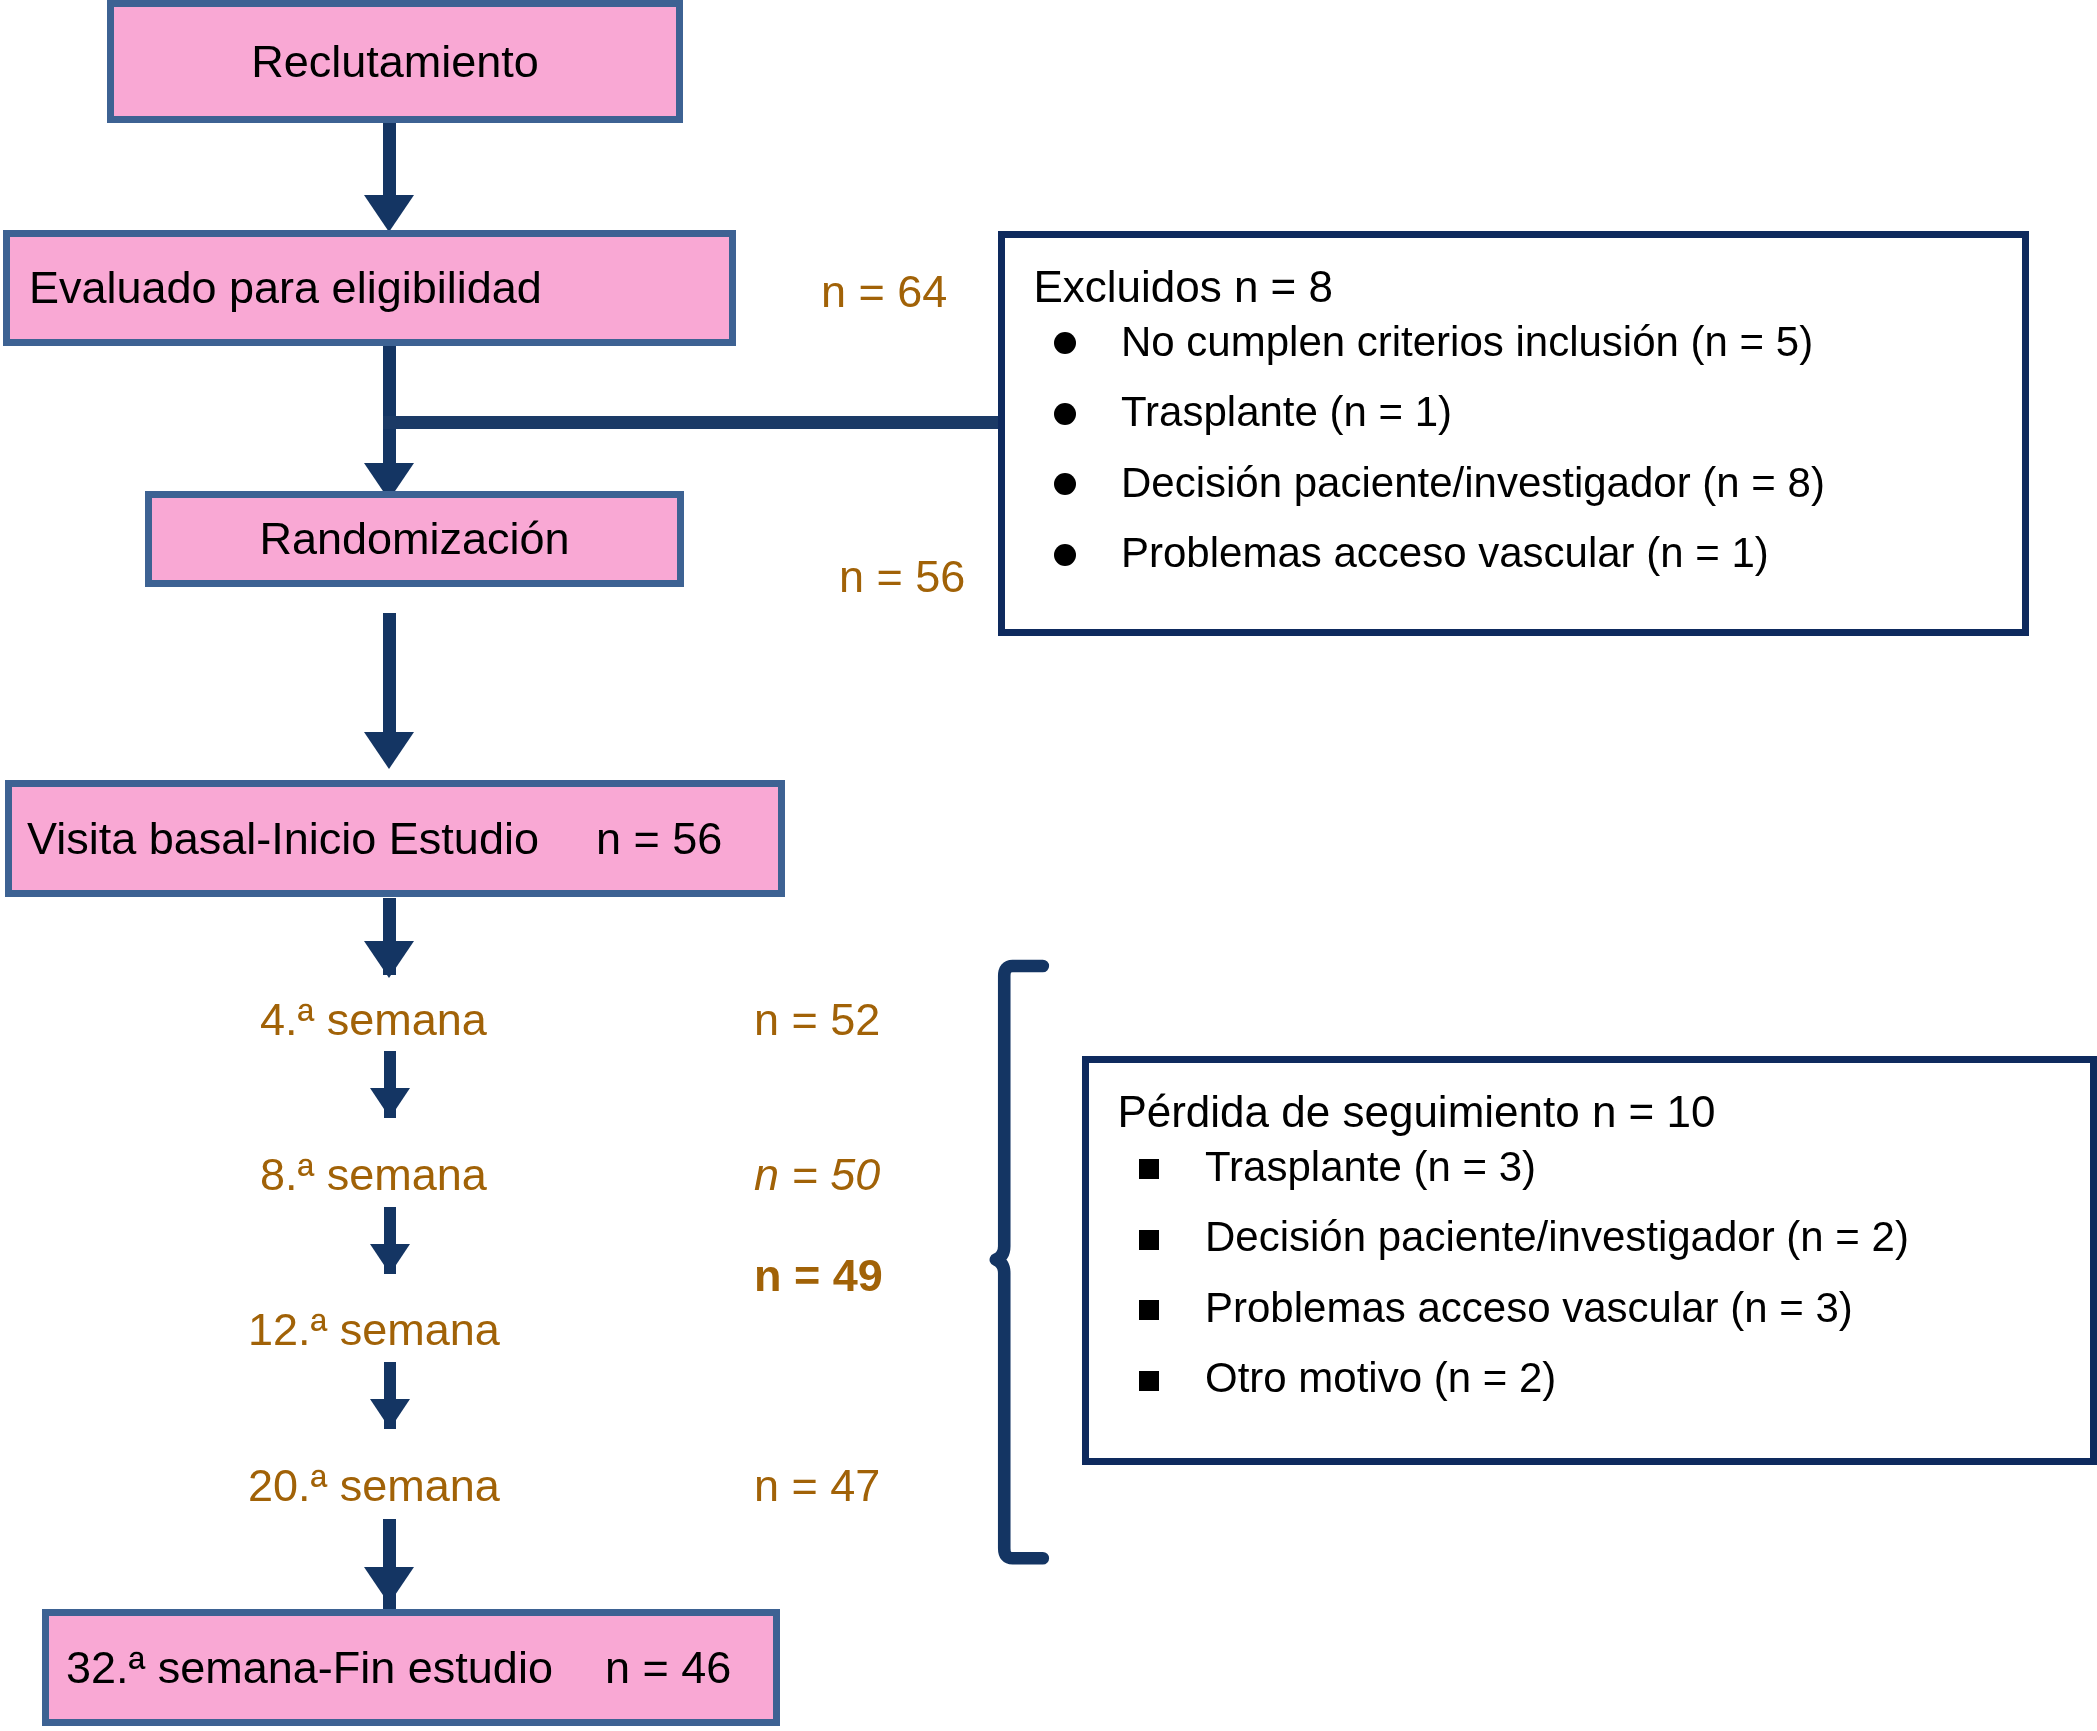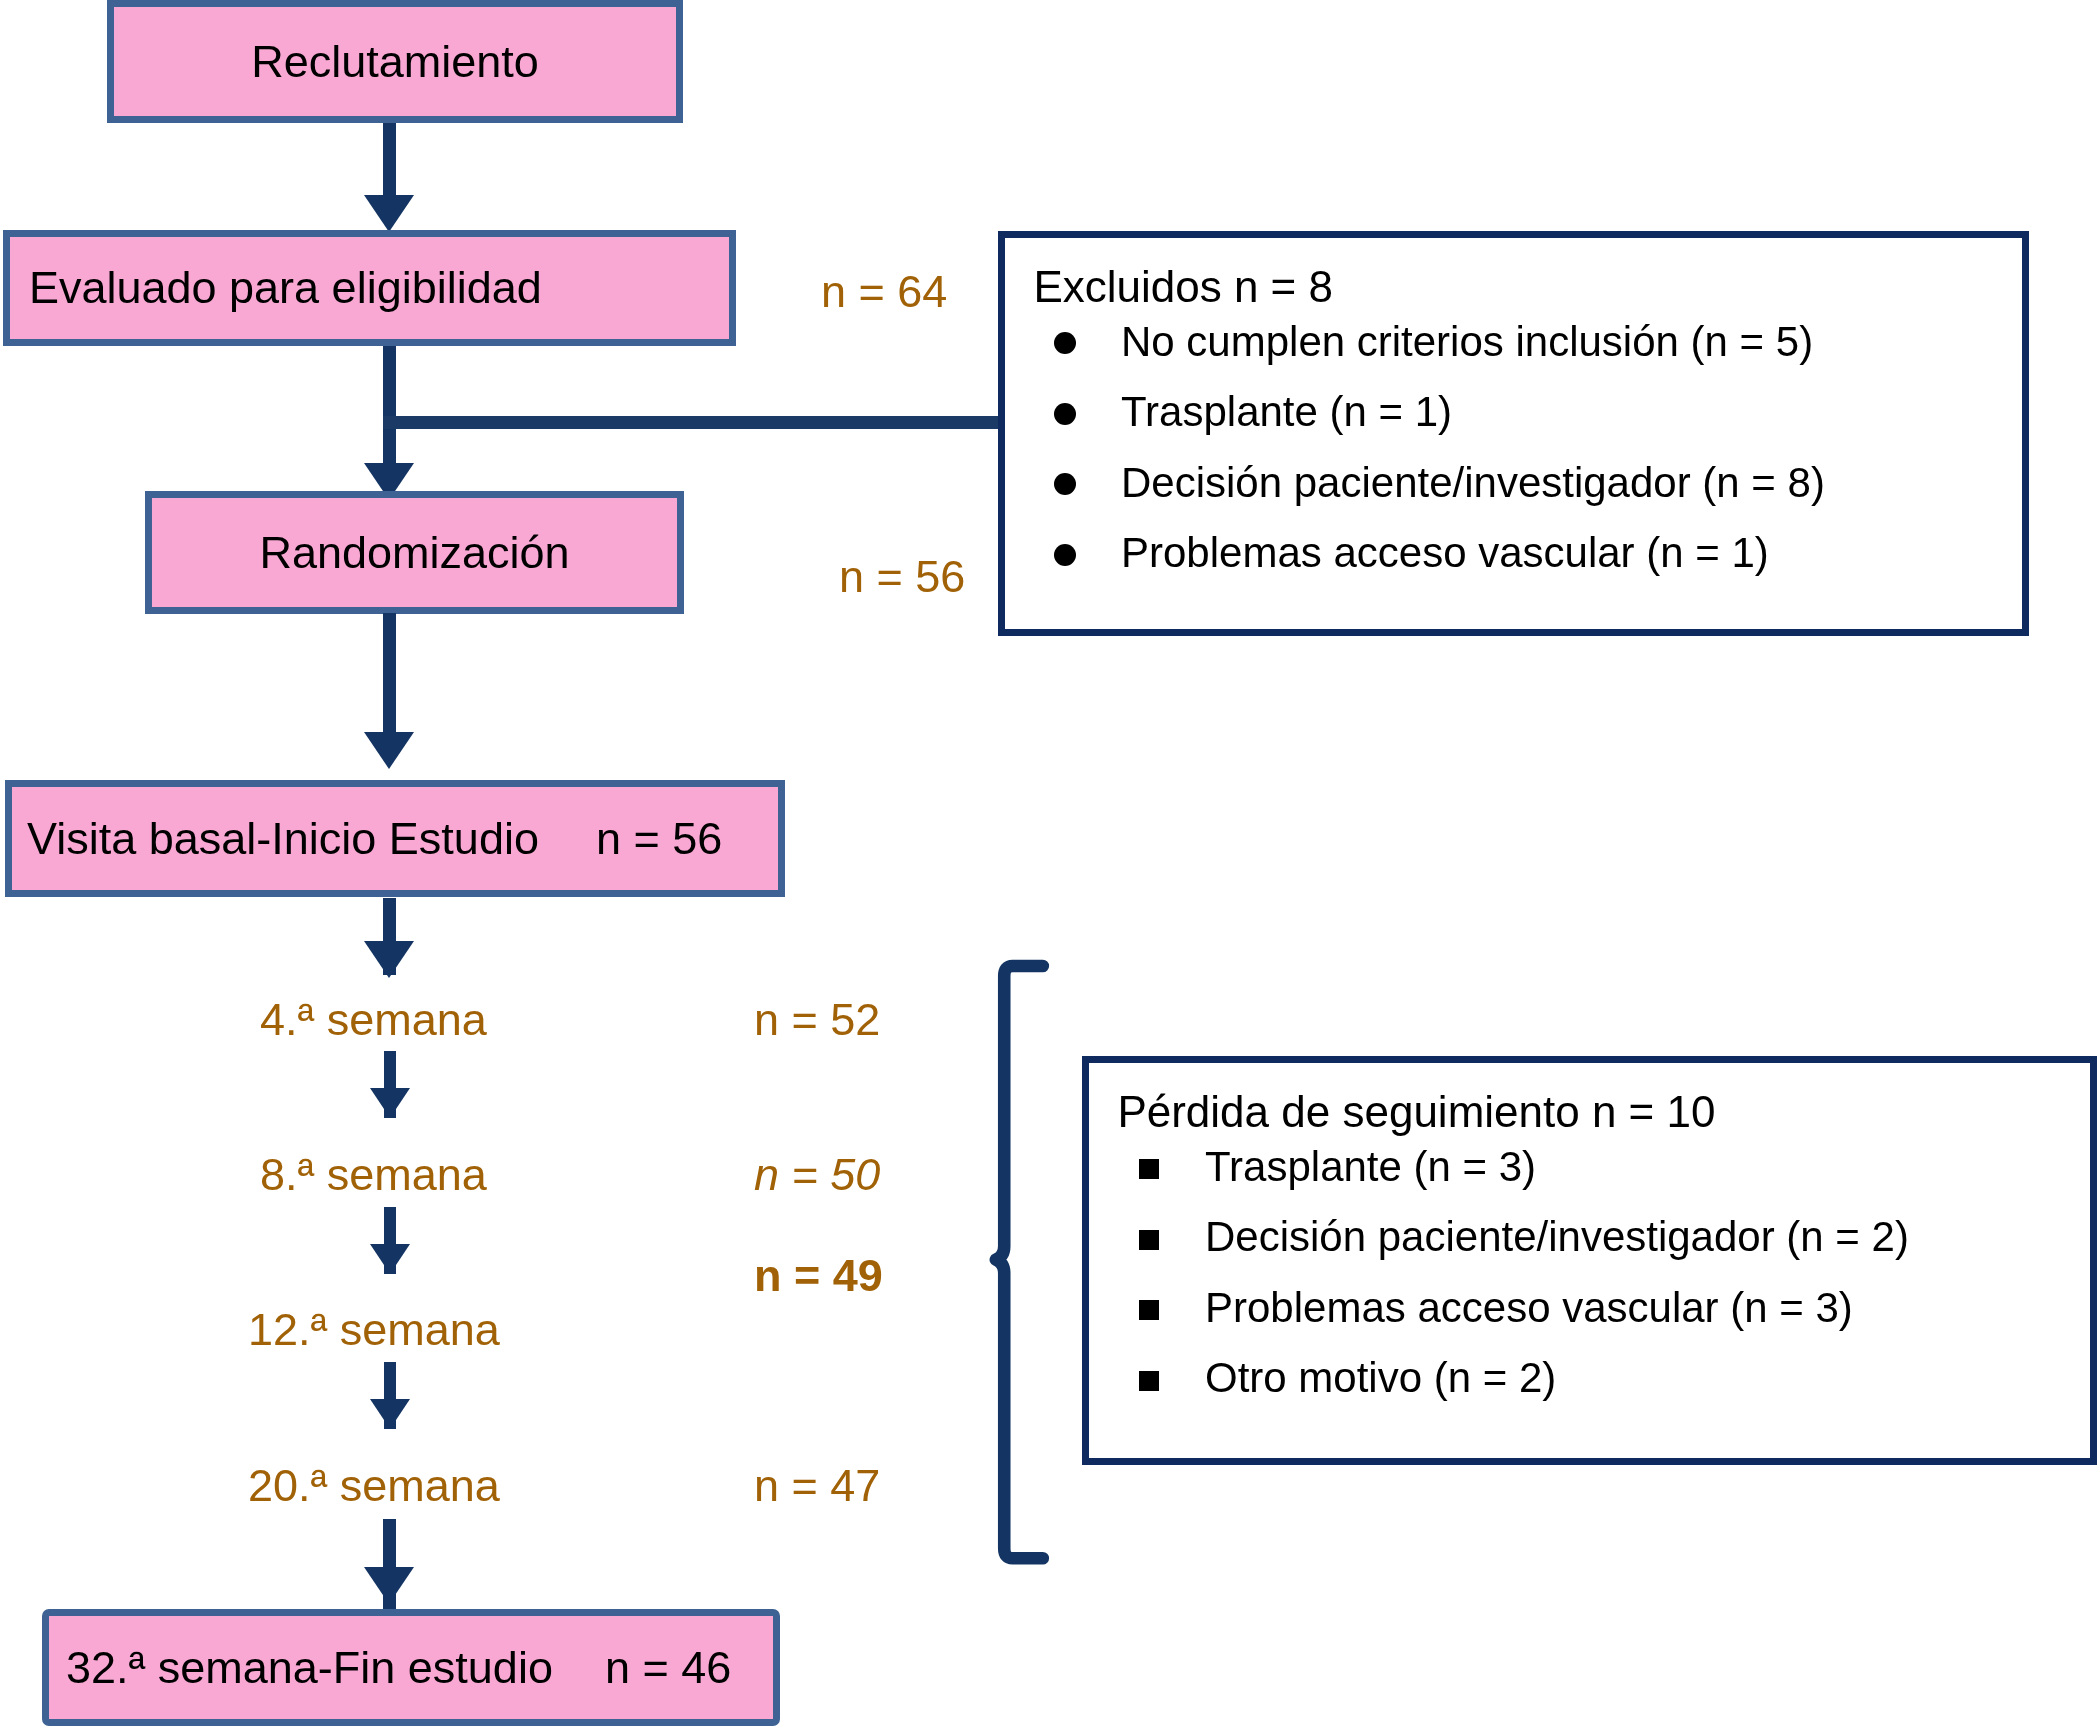--- a/index.html
+++ b/index.html
@@ -140,21 +140,21 @@
   <div class="cbox disc" style="left:998px; top:231px; width:1031px; height:405px;">
     <div class="ctitle">Excluidos n = 8</div>
     <ul>
       <li>No cumplen criterios inclusión (n = 5)</li>
       <li>Trasplante (n = 1)</li>
       <li>Decisión paciente/investigador (n = 8)</li>
       <li>Problemas acceso vascular (n = 1)</li>
     </ul>
   </div>
 
-  <div class="pbox center" style="left:145px; top:491px; width:539px; height:123px;">
+  <div class="pbox center" style="left:145px; top:491px; width:539px; height:96px;">
     <span class="txt">Randomización</span>
   </div>
 
   <div class="lbl" style="left:839px; top:554px;">n = 56</div>
 
   <div class="vline" style="left:383px; top:613px; width:13.4px; height:123px;"></div>
   <div class="arrowhead" style="left:364px; top:732px;"></div>
 
   <div class="pbox left" style="left:5px; top:780px; width:780px; height:117px; padding-left:15px;">
     <span class="txt">Visita basal-Inicio Estudio</span>
@@ -211,19 +211,19 @@
   <div class="cbox square" style="left:1082px; top:1056px; width:1015px; height:409px;">
     <div class="ctitle">Pérdida de seguimiento n = 10</div>
     <ul>
       <li>Trasplante (n = 3)</li>
       <li>Decisión paciente/investigador (n = 2)</li>
       <li>Problemas acceso vascular (n = 3)</li>
       <li>Otro motivo (n = 2)</li>
     </ul>
   </div>
 
-  <div class="pbox left" style="left:42px; top:1609px; width:738px; height:117px; padding-left:17px;border-radius:7px;">
+  <div class="pbox left" style="left:42px; top:1609px; width:738px; height:117px; padding-left:17px;">
     <span class="txt">32.ª semana-Fin estudio</span>
     <span class="txt" style="margin-left:52px;">n = 46</span>
   </div>
 
 </div>
 
 
 </body></html>

